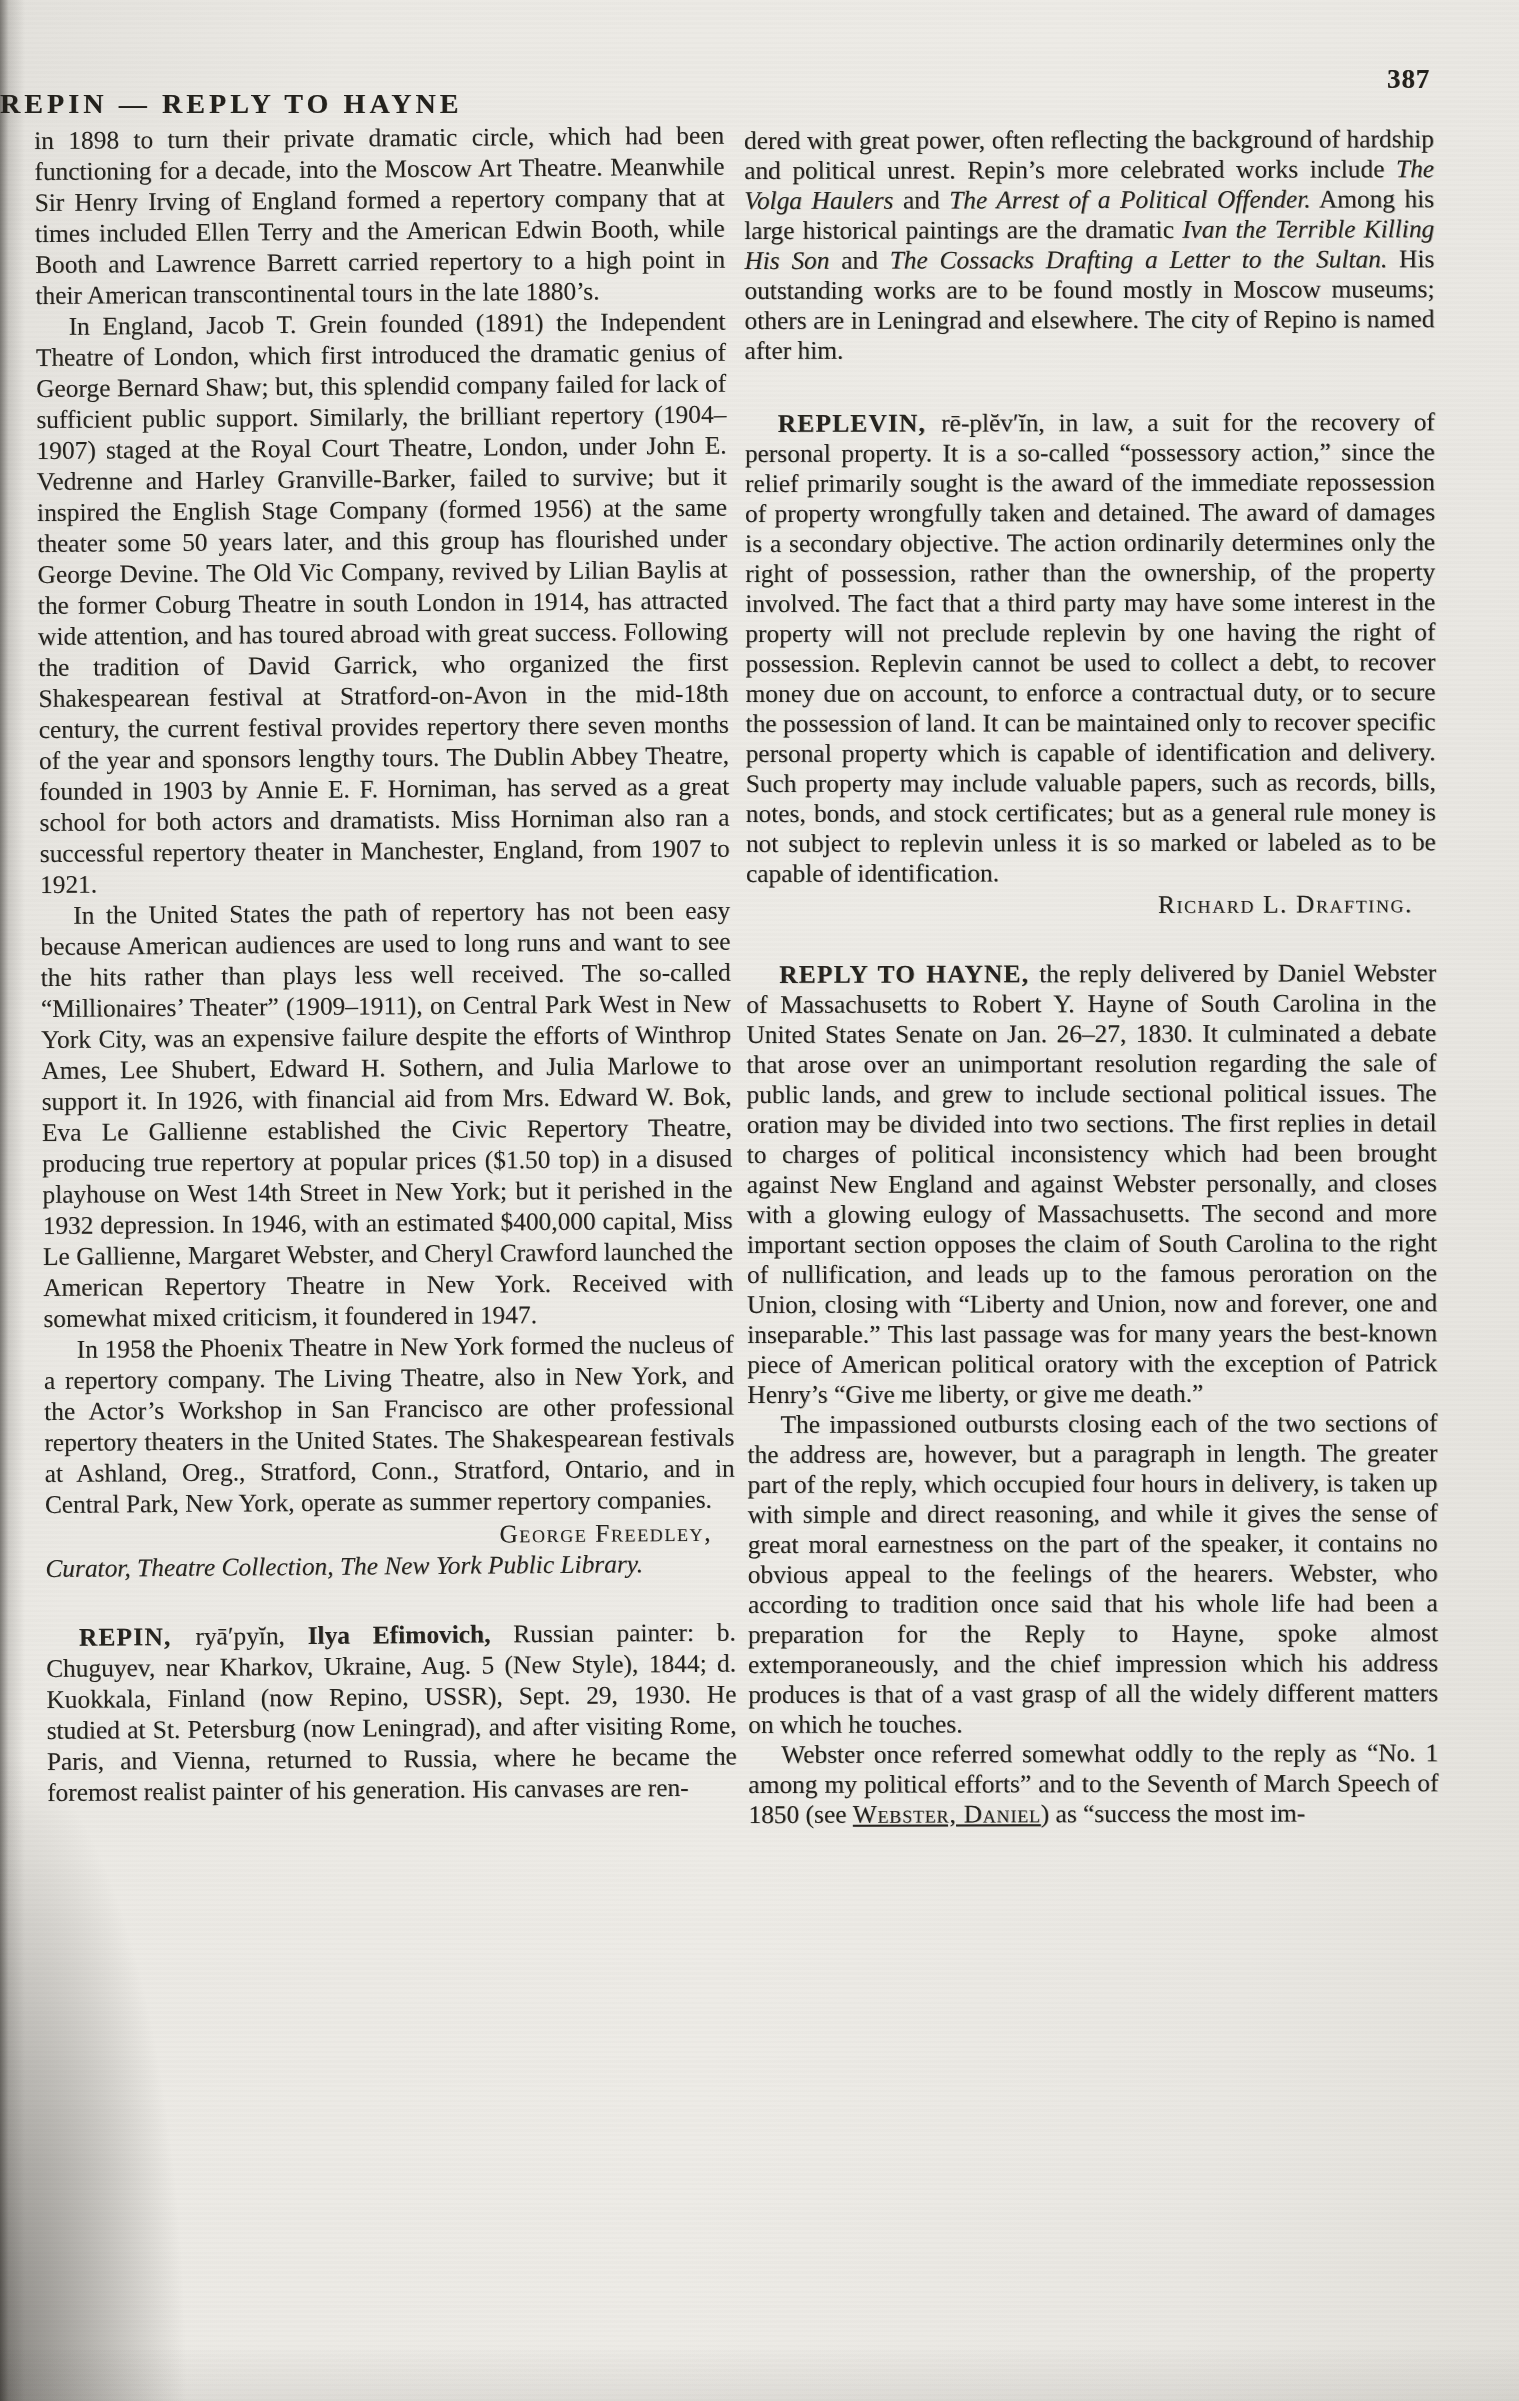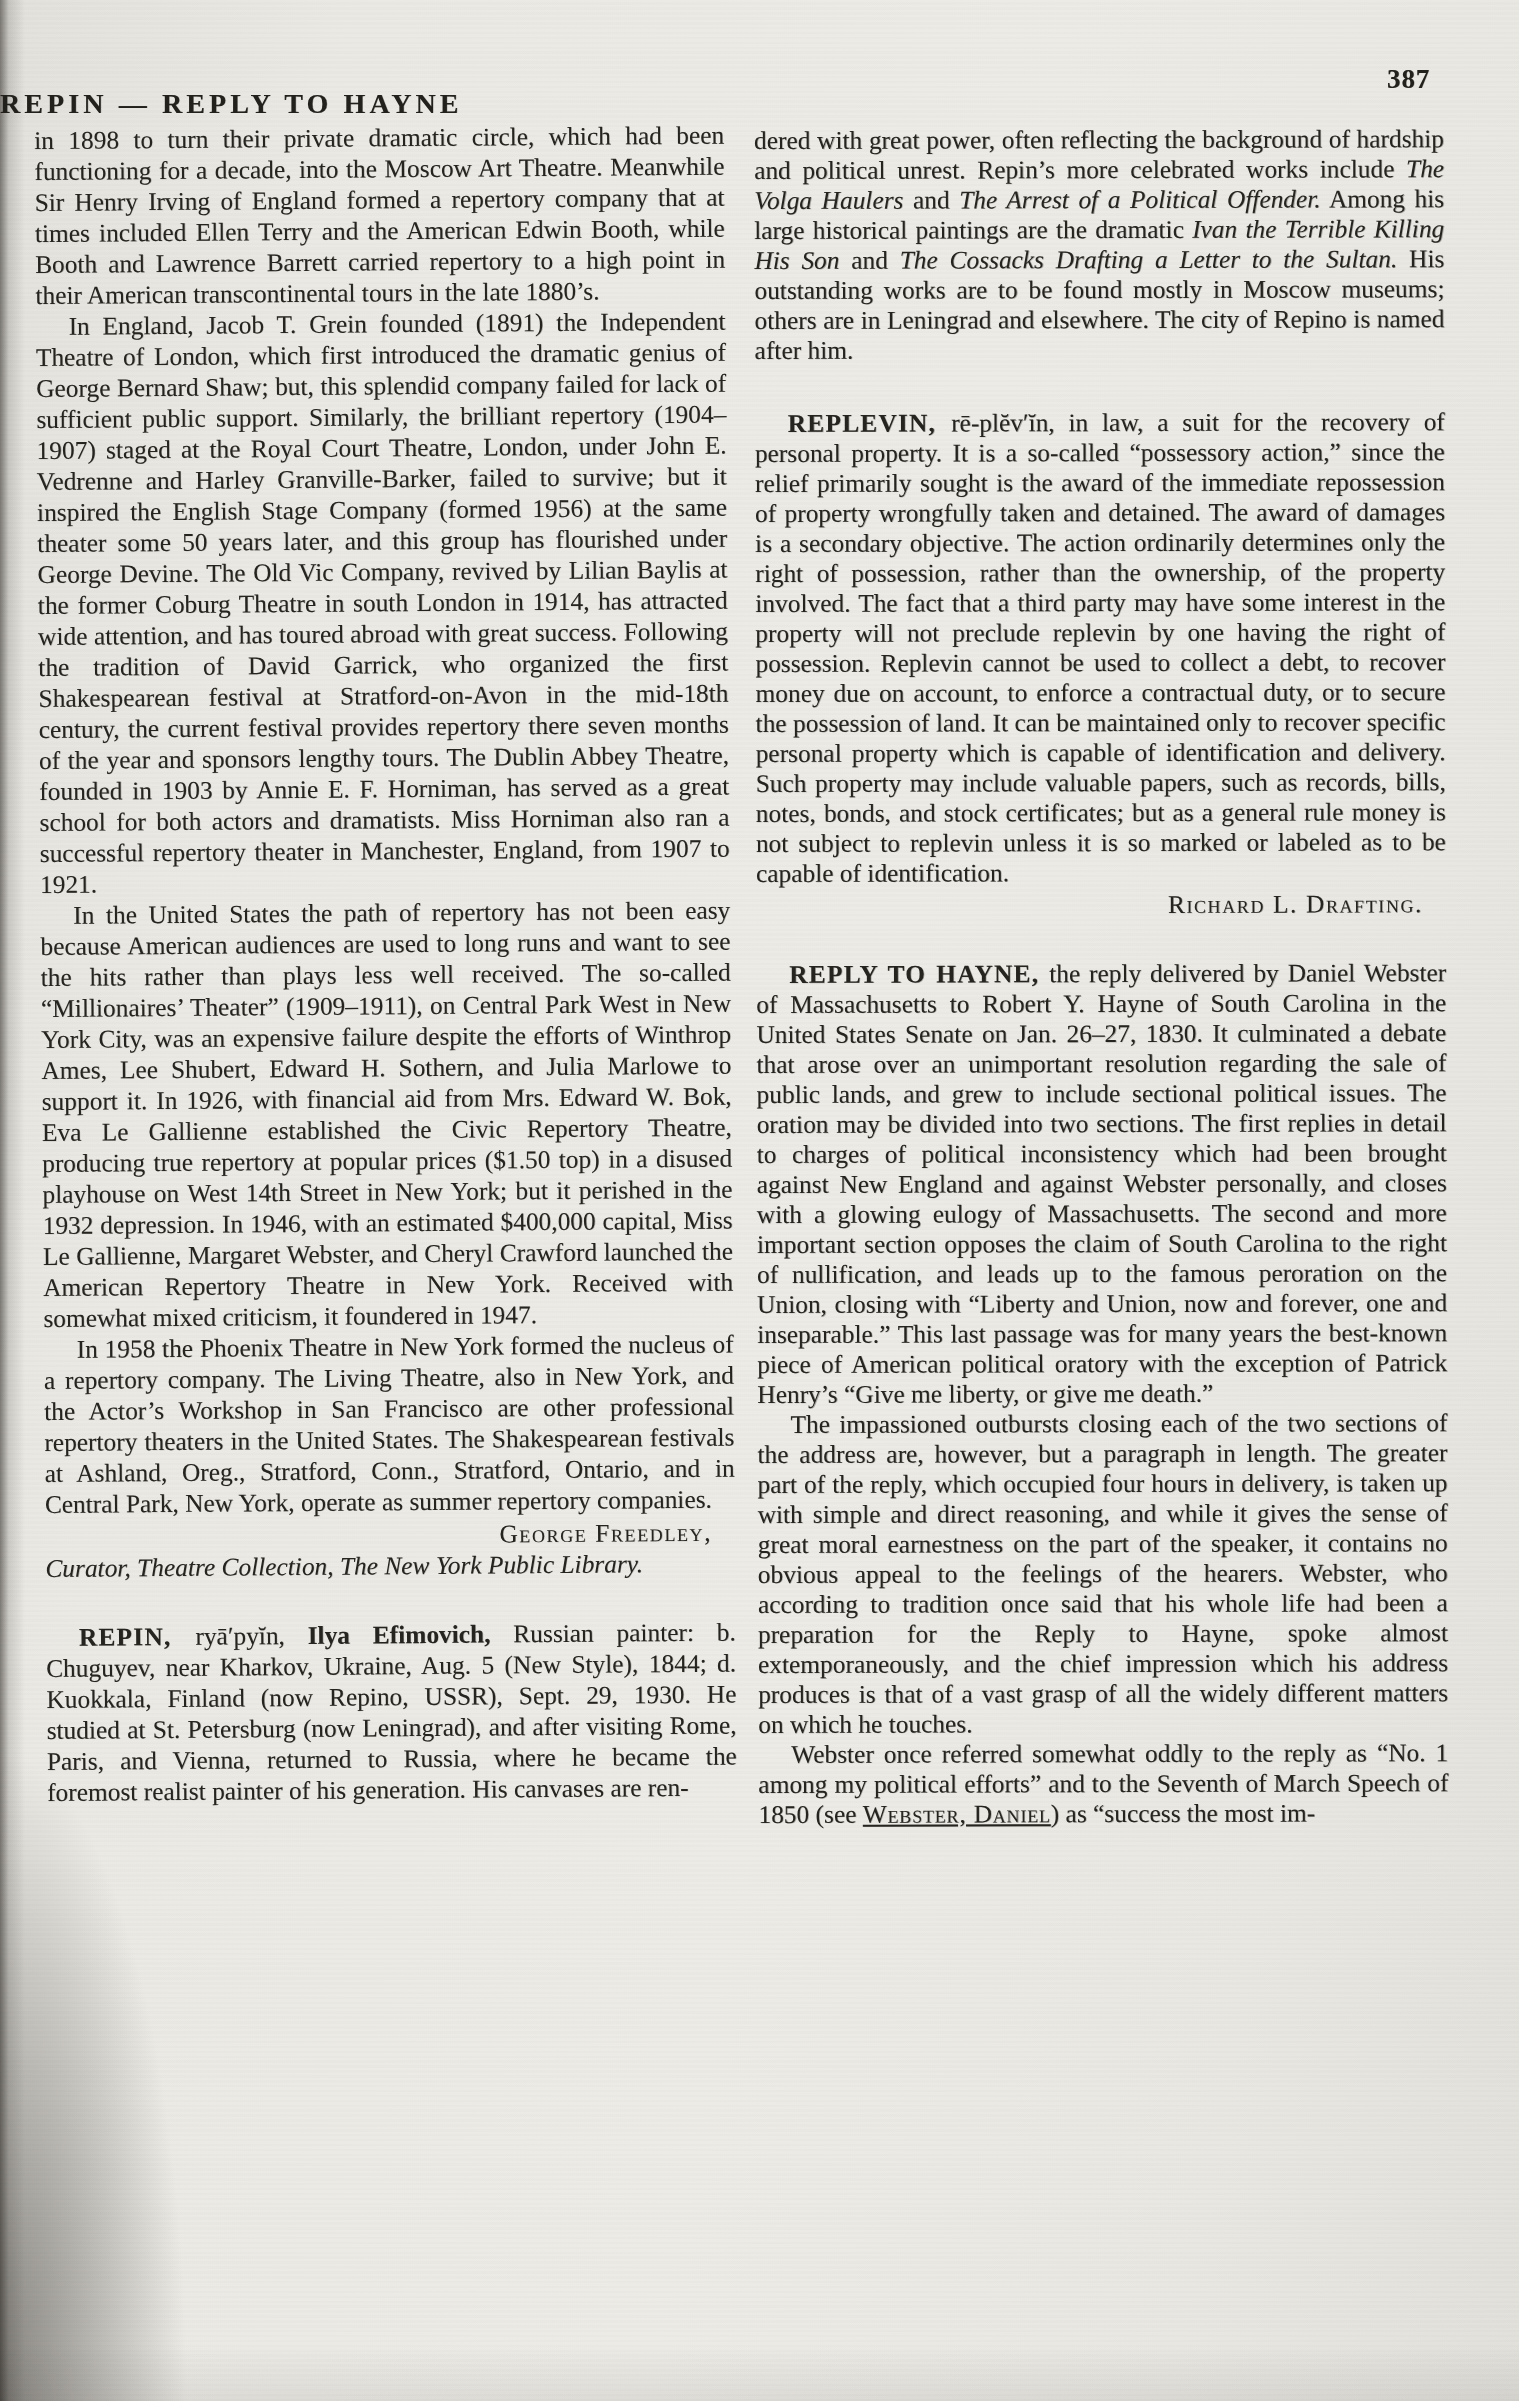--- a/index.html
+++ b/index.html
@@ -39,21 +39,21 @@
     white-space:nowrap;
     margin-top:40px;
   }
   .head-page-number{
     position:absolute;right:90px;top:16px;
     font-size:27px;font-weight:bold;letter-spacing:0.8px;
     color:#23211c;text-shadow:0.5px 0.3px 0 rgba(35,33,28,0.35);
   }
   .columns{
     position:absolute;top:125px;left:34px;right:76px;bottom:0;
-    display:flex;gap:30px;
+    display:flex;gap:20px;
   }
   .col{
     width:690px;flex:0 0 auto;
     font-size:25.4px;
     text-shadow:0.6px 0.2px 0 rgba(44,41,36,0.28);
   }
   .col-left{transform:rotate(-0.45deg);transform-origin:top left;line-height:31px;}
   .col-right{transform:rotate(-0.15deg);transform-origin:top left;line-height:30px;
     text-shadow:0.8px 0.3px 0 rgba(44,41,36,0.33);}
   .para{margin:0;text-align:justify;}

